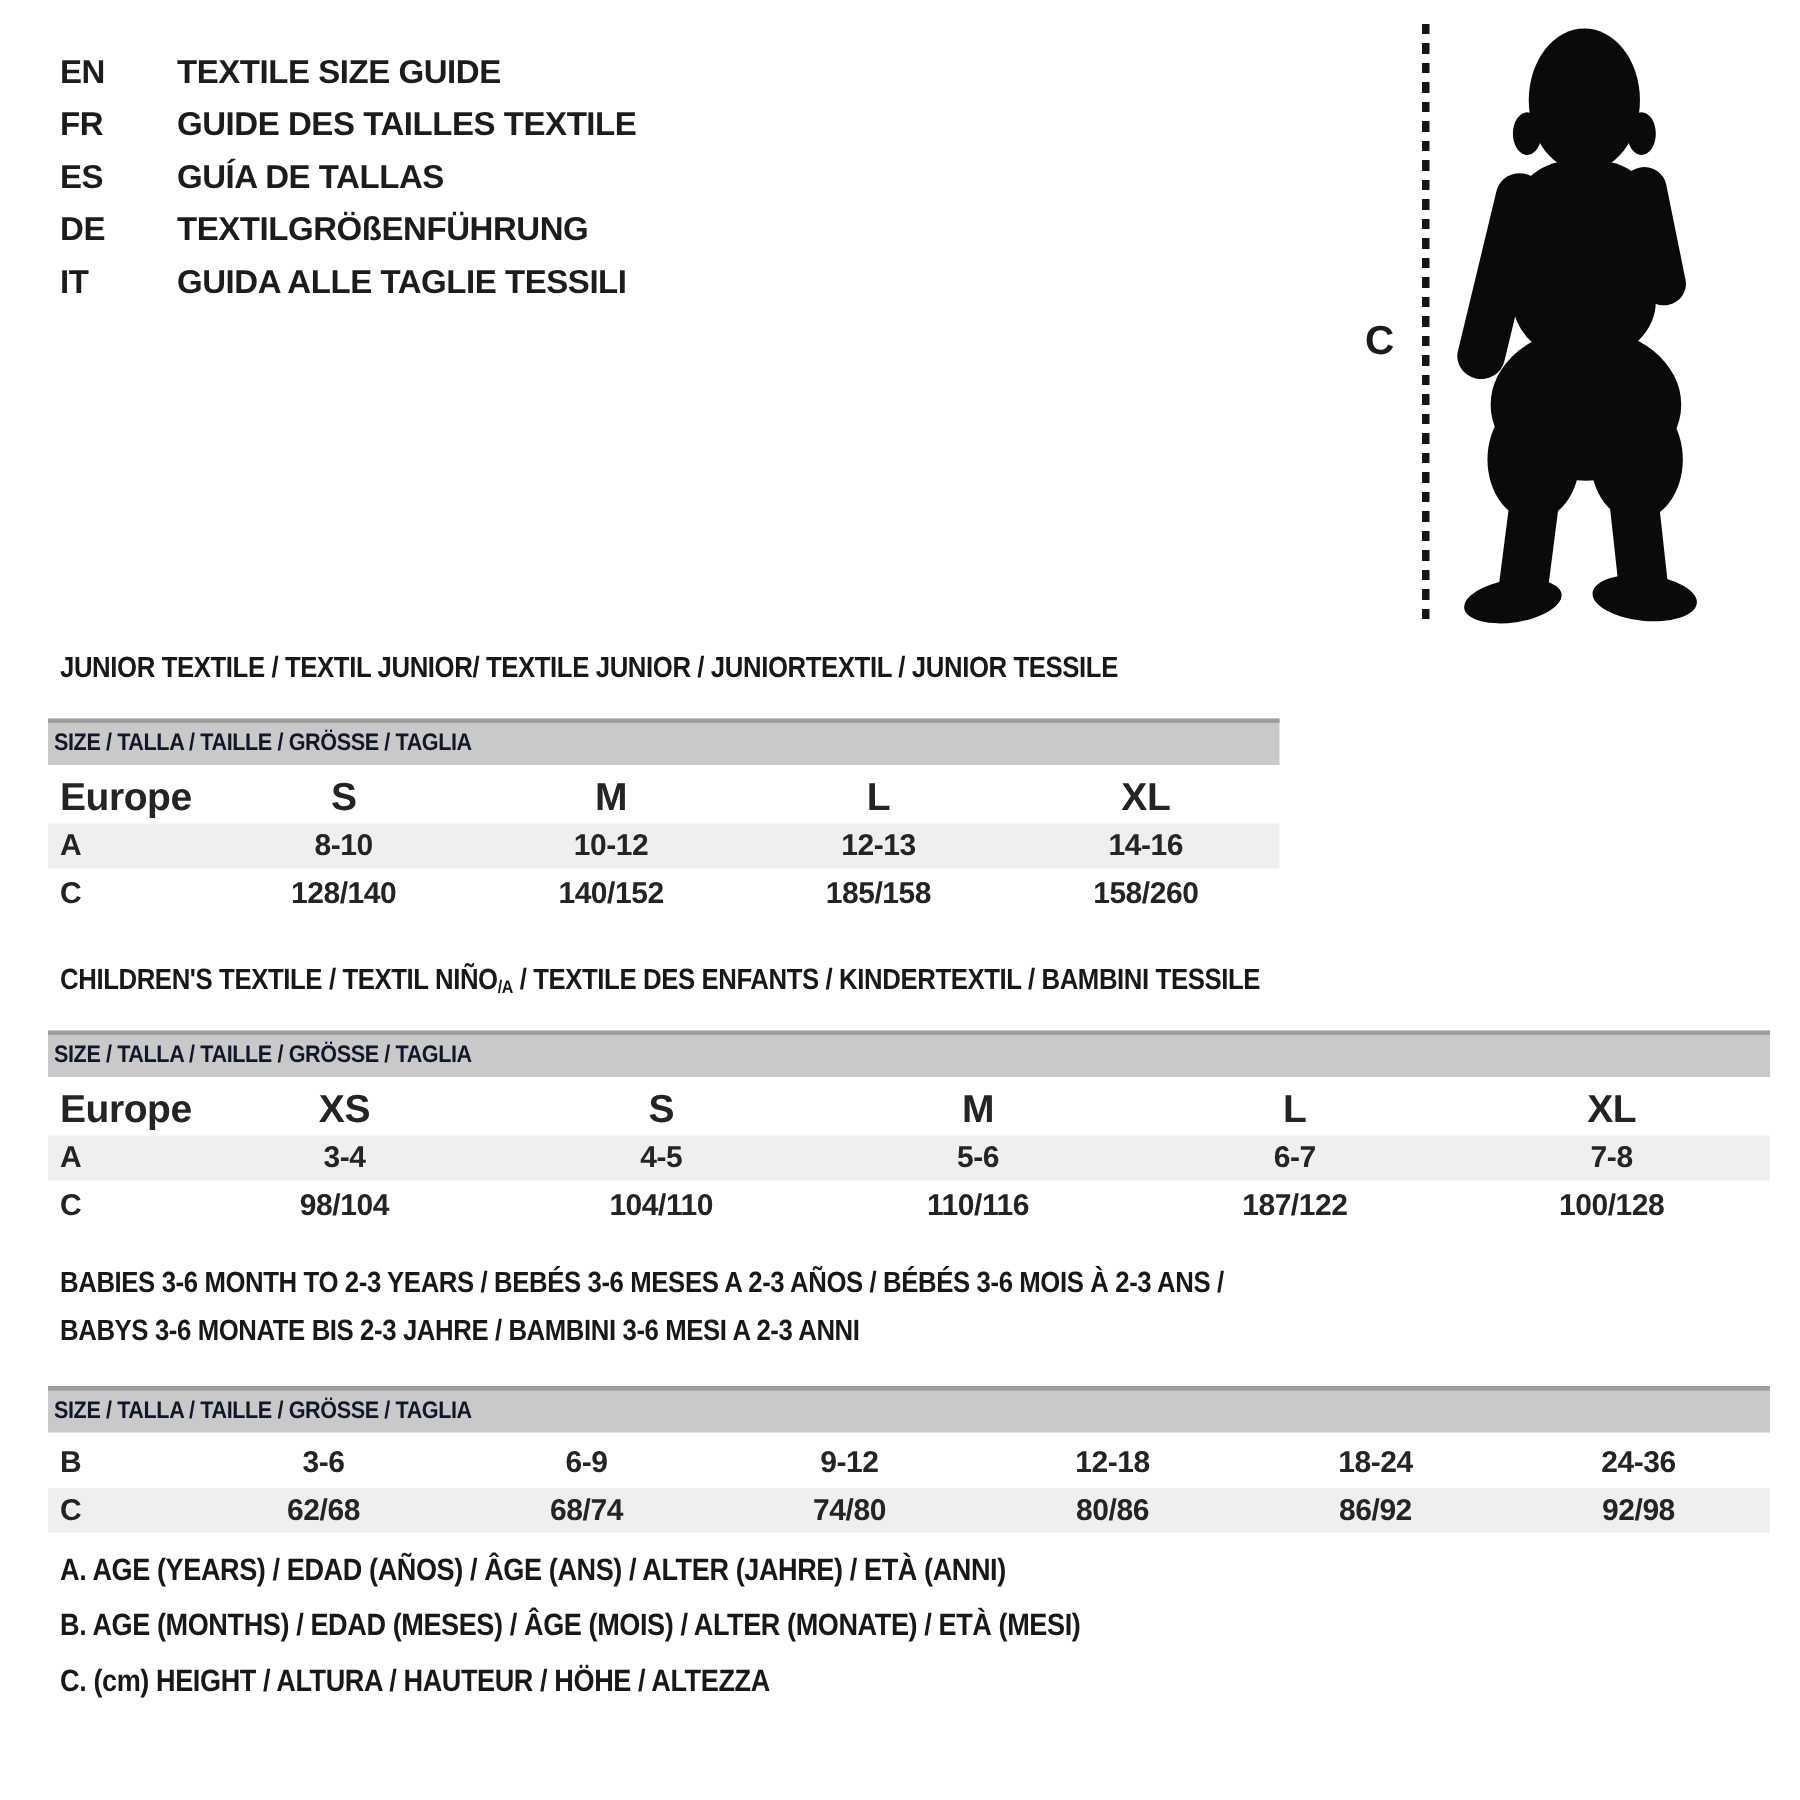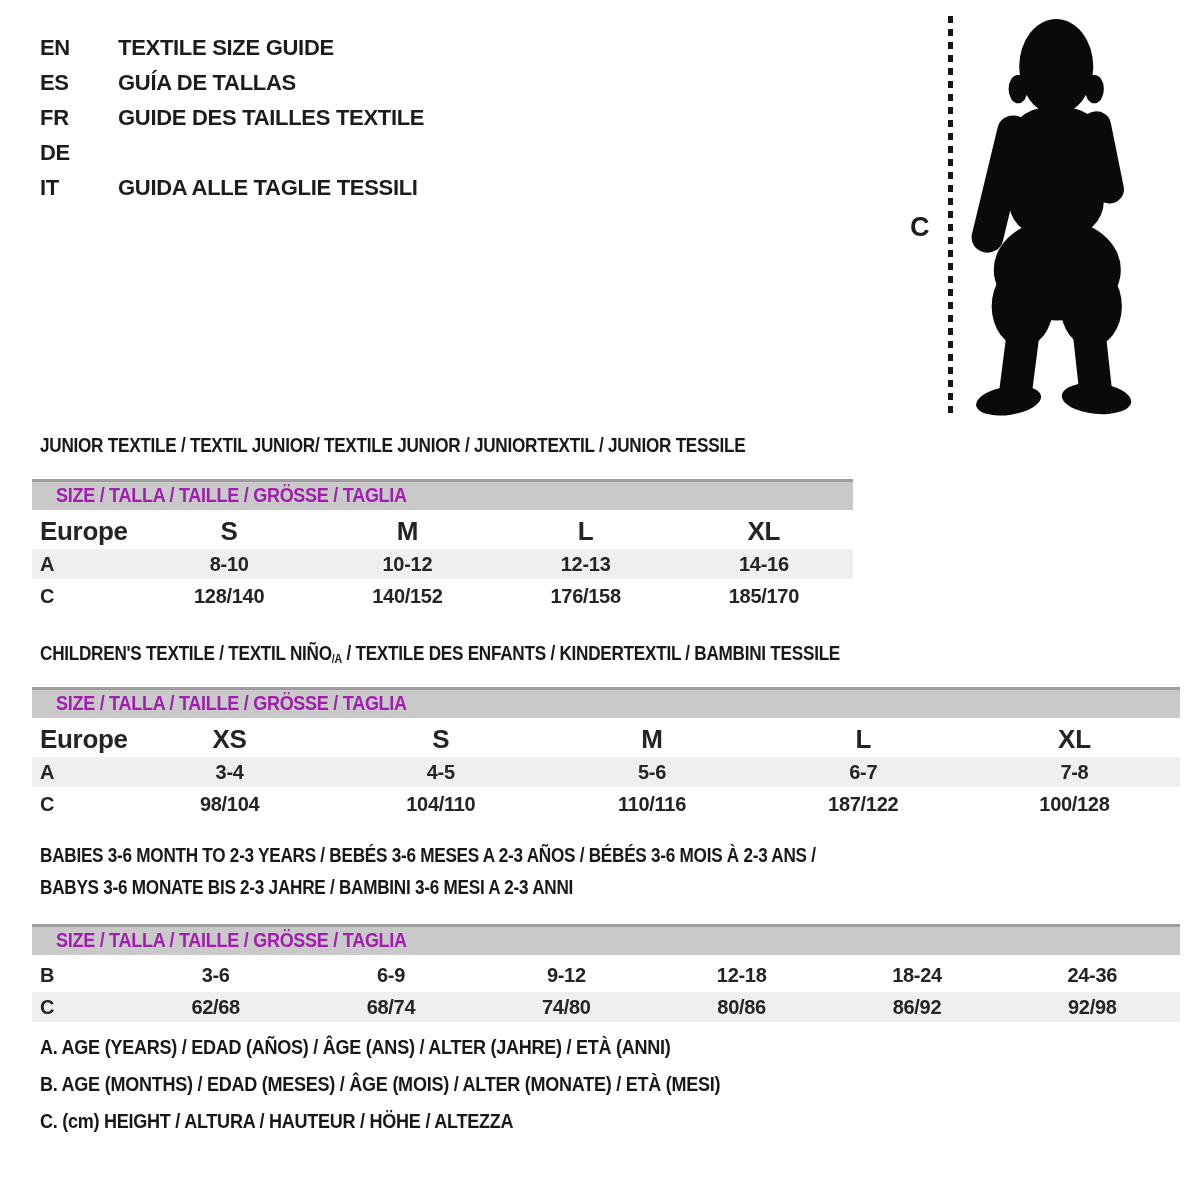--- a/index.html
+++ b/index.html
@@ -30,21 +30,21 @@
   .babies-title-1{top:844px;}
   .babies-title-2{top:876px;}
   .sub-a{font-size:0.62em;vertical-align:-0.25em;}
   
   .tbl{position:absolute;left:32px;}
   .tbl-junior{top:479px;width:821px;}
   .tbl-children{top:687px;width:1148px;}
   .tbl-babies{top:924px;width:1148px;}
   .size-bar{
     height:28px;border-top:3px solid #9e9e9e;background:#c9c9c9;
-    color:#a21caf;font-size:20px;line-height:27px;padding-left:24px;margin-bottom:4px;
+    color:#0f172a;font-size:16px;line-height:27px;padding-left:4px;margin-bottom:4px;
   }
   .size-bar-text{display:inline-block;transform:scaleX(0.9);transform-origin:0 50%;white-space:nowrap;}
   .trow{display:flex;align-items:center;font-size:20px;color:#242424;}
   .head-row{height:35px;font-size:26px;}
   .row-h30{height:30px;}
   .row-h33{height:33px;}
   .row-h34{height:34px;}
   .row-alt{background:#efefef;}
   .c0{padding-left:8px;box-sizing:border-box;}
   .tbl-junior .c0{width:108px;}
@@ -60,29 +60,30 @@
 <body>
 
 <div class="page">
 
   <section class="languages">
     <div class="lang-row">
       <span class="lang-code">EN</span>
       <span class="lang-label">TEXTILE SIZE GUIDE</span>
     </div>
     <div class="lang-row">
+      <span class="lang-code">FR</span>
+      <span class="lang-label">GUIDE DES TAILLES TEXTILE</span>
+    </div>
+    <div class="lang-row">
       <span class="lang-code">ES</span>
       <span class="lang-label">GUÍA DE TALLAS</span>
     </div>
     <div class="lang-row">
-      <span class="lang-code">FR</span>
-      <span class="lang-label">GUIDE DES TAILLES TEXTILE</span>
-    </div>
-    <div class="lang-row">
       <span class="lang-code">DE</span>
+      <span class="lang-label">TEXTILGRÖßENFÜHRUNG</span>
     </div>
     <div class="lang-row">
       <span class="lang-code">IT</span>
       <span class="lang-label">GUIDA ALLE TAGLIE TESSILI</span>
     </div>
   </section>
 
   <div class="measure-line"></div>
   <span class="measure-label">C</span>
   <svg class="silhouette" viewBox="0 0 170 400" preserveAspectRatio="none" fill="#0a0a0a" xmlns="http://www.w3.org/2000/svg">
@@ -117,22 +118,22 @@
       <span class="c0">A</span>
       <span class="cc">8-10</span>
       <span class="cc">10-12</span>
       <span class="cc">12-13</span>
       <span class="cc">14-16</span>
     </div>
     <div class="trow row-h34">
       <span class="c0">C</span>
       <span class="cc">128/140</span>
       <span class="cc">140/152</span>
-      <span class="cc">176/158</span>
-      <span class="cc">185/170</span>
+      <span class="cc">185/158</span>
+      <span class="cc">158/260</span>
     </div>
   </div>
 
   <h2 class="sec-title children-title"><span>CHILDREN'S TEXTILE / TEXTIL NIÑO</span><span class="sub-a">/A</span><span> / TEXTILE DES ENFANTS / KINDERTEXTIL / BAMBINI TESSILE</span></h2>
   <div class="tbl tbl-children">
     <div class="size-bar">
       <span class="size-bar-text">SIZE / TALLA / TAILLE / GRÖSSE / TAGLIA</span>
     </div>
     <div class="trow head-row">
       <span class="c0">Europe</span>

